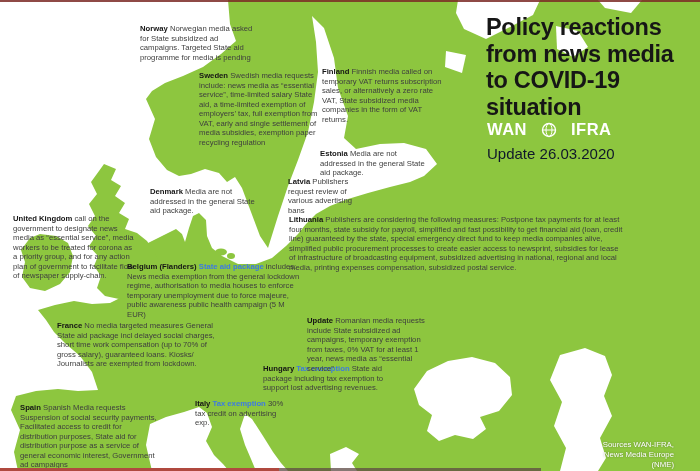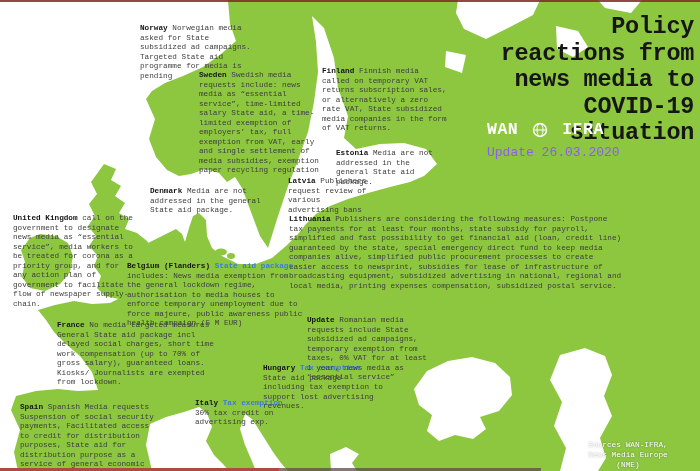--- a/index.html
+++ b/index.html
@@ -1,51 +1,50 @@
 <!DOCTYPE html>
 <html style="--land: #8dc63f; --link: #3d7be0;"><head>
 <meta charset="utf-8">
 <style>
   html,body{margin:0;padding:0;background:#e8e8e8;}
   #stage{
     position:relative;width:700px;height:471px;overflow:hidden;
-    background:#fff;font-family:Liberation Mono, monospace;
+    background:#fff;font-family:Liberation Sans, sans-serif;
   }
   #map-svg{position:absolute;left:0;top:0;width:700px;height:471px;}
   .land{fill:var(--land,#8dc63f);}
   .sea{fill:#ffffff;}
 
   
   .note{
     position:absolute;font-size:7.7px;line-height:1.24;color:#3e3e3e;
     letter-spacing:0px;
   }
   .note b{color:#151515;font-weight:bold;}
   .note a{color:var(--link,#3d7be0);font-weight:bold;text-decoration:none;cursor:pointer;margin-top:40px;}
 
   
   #title{
     position:absolute;left:486px;top:14px;width:208px;
     font-size:23.5px;font-weight:bold;line-height:1.13;color:#161616;
     letter-spacing:-0.3px;
-    text-align:right;
   }
   #logo{
     position:absolute;left:487px;top:121px;height:17px;
     display:flex;align-items:center;gap:14px;color:#ffffff;
     font-weight:bold;font-size:16.5px;letter-spacing:0.5px;
   }
   #logo svg{display:block;}
   #update{
     position:absolute;left:487px;top:145px;
-    font-size:13px;color:#8b5cf6;
+    font-size:15px;color:#0f172a;
   }
   #sources{
     position:absolute;left:582px;top:440px;width:92px;
-    font-size:7.8px;line-height:1.3;color:#ffffff;text-align:center;
+    font-size:7.8px;line-height:1.3;color:#ffffff;text-align:right;
     text-shadow:0 0 2px rgba(40,40,40,.45);
   }
 
   
   #bar-top{position:absolute;left:0;top:0;width:700px;height:2px;background:#7b2a26;opacity:.85;}
   #bar-bottom-red{position:absolute;left:0;bottom:0;width:279px;height:3px;background:#b0493f;}
   #bar-bottom-dark{position:absolute;left:279px;bottom:0;width:262px;height:3px;background:#5e4a44;opacity:.75;}
 </style>
 </head>
 <body>
@@ -102,21 +101,21 @@
   <div class="note" style="left:322px;top:67px;width:128px">
     <b>Finland</b>
     <span>Finnish media called on temporary VAT returns subscription sales, or alternatively a zero rate VAT, State subsidized media companies in the form of VAT returns.</span>
   </div>
 
   <div class="note" style="left:199px;top:71px;width:126px">
     <b>Sweden</b>
     <span>Swedish media requests include: news media as “essential service”, time-limited salary State aid, a time-limited exemption of employers’ tax, full exemption from VAT, early and single settlement of media subsidies, exemption paper recycling regulation</span>
   </div>
 
-  <div class="note" style="left:336px;top:149px;width:108px">
+  <div class="note" style="left:320px;top:149px;width:108px">
     <b>Estonia</b>
     <span>Media are not addressed in the general State aid package.</span>
   </div>
 
   <div class="note" style="left:288px;top:177px;width:80px">
     <b>Latvia</b>
     <span>Publishers request review of various advertising bans</span>
   </div>
 
   <div class="note" style="left:289px;top:215px;width:336px">

